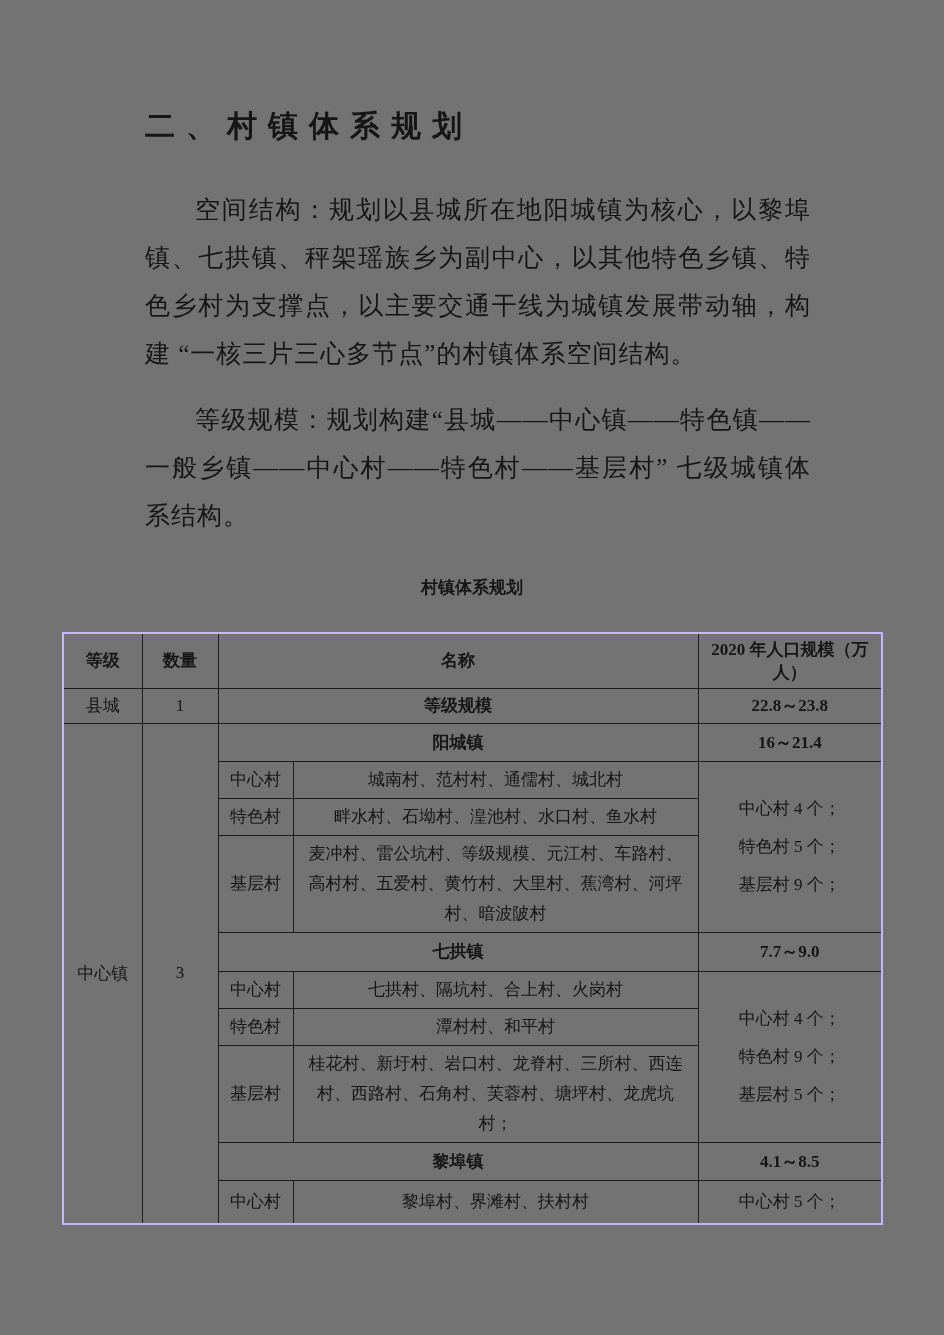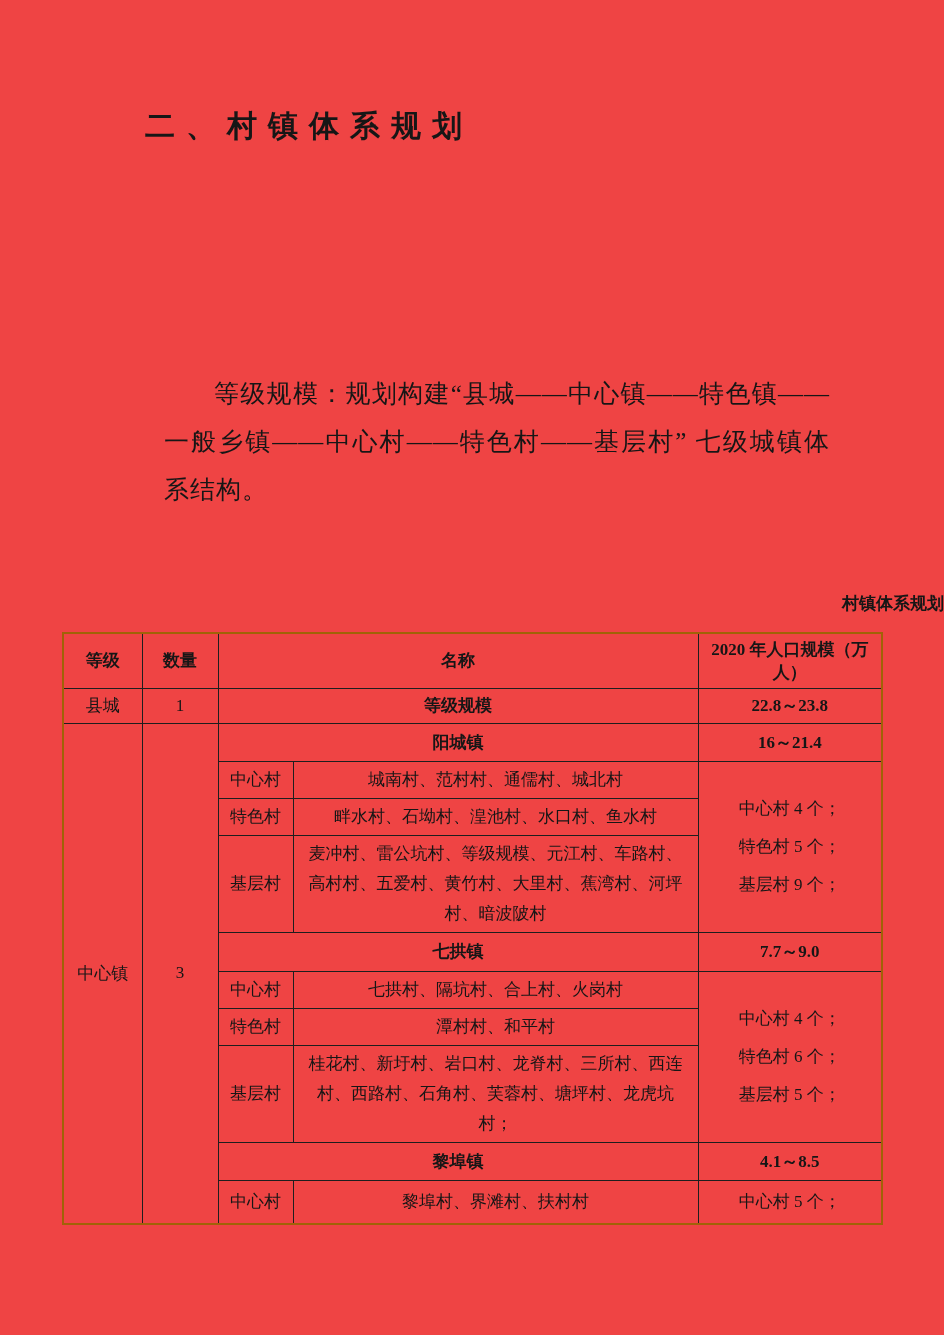--- a/index.html
+++ b/index.html
@@ -4,21 +4,21 @@
 <style>
   html, body {
     margin: 0;
     padding: 0;
     background: #ffffff;
   }
   .page {
     position: relative;
     width: 944px;
     height: 1335px;
-    background: #ef4444;
+    background: #737373;
     color: #111111;
     font-family: "Liberation Serif", "DejaVu Serif", serif;
     overflow: hidden;
   }
   .heading {
     position: absolute;
     left: 145px;
     top: 106px;
     margin: 0;
     font-family: "Liberation Sans", "DejaVu Sans", sans-serif;
@@ -34,41 +34,41 @@
     width: 666px;
     margin: 0;
     font-size: 25px;
     line-height: 48px;
     letter-spacing: 1px;
     text-align: justify;
     text-indent: 2em;
     color: #161616;
   }
   .para-1 { top: 186px; }
-  .para-2 { top: 370px; margin-left: 19px; }
+  .para-2 { top: 396px; }
   .table-caption {
     position: absolute;
-    top: 592px;
+    top: 576px;
     left: 0;
     width: 944px;
-    text-align: right;
+    text-align: center;
     font-size: 17px;
     font-weight: bold;
     color: #161616;
   }
   table.vtable {
     position: absolute;
     left: 62px;
     top: 632px;
     width: 819px;
     border-collapse: collapse;
     table-layout: fixed;
     font-size: 17px;
     color: #161616;
-    border: 2px solid #a16207;
+    border: 2px solid #c4b5fd;
   }
   table.vtable td {
     border: 1px solid #1e1e1e;
     padding: 2px 6px;
     text-align: center;
     vertical-align: middle;
     overflow: hidden;
   }
   table.vtable td.villages {
     text-align: center;
@@ -78,20 +78,21 @@
   .bold { font-weight: bold; }
   td.summary { line-height: 38px; }
 </style>
 </head>
 <body>
 
 <div class="page">
 
   <h1 class="heading">二、村镇体系规划</h1>
 
+  <p class="para para-1">空间结构：规划以县城所在地阳城镇为核心，以黎埠镇、七拱镇、秤架瑶族乡为副中心，以其他特色乡镇、特色乡村为支撑点，以主要交通干线为城镇发展带动轴，构建 “一核三片三心多节点”的村镇体系空间结构。</p>
   <p class="para para-2">等级规模：规划构建“县城——中心镇——特色镇——一般乡镇——中心村——特色村——基层村” 七级城镇体系结构。</p>
 
   <div class="table-caption">村镇体系规划</div>
 
   <table class="vtable">
     <colgroup>
       <col style="width:79px">
       <col style="width:76px">
       <col style="width:75px">
       <col style="width:405px">
@@ -139,21 +140,21 @@
 
     <tr style="height:39px">
       <td class="bold" colspan="2">七拱镇</td>
       <td class="bold">7.7～9.0</td>
     </tr>
     <tr style="height:31px">
       <td>中心村</td>
       <td class="villages">七拱村、隔坑村、合上村、火岗村</td>
       <td rowspan="3" class="summary">
         <div>中心村 4 个；</div>
-        <div>特色村 6 个；</div>
+        <div>特色村 9 个；</div>
         <div>基层村 5 个；</div>
       </td>
     </tr>
     <tr style="height:35px">
       <td>特色村</td>
       <td class="villages">潭村村、和平村</td>
     </tr>
     <tr style="height:65px">
       <td>基层村</td>
       <td class="villages">桂花村、新圩村、岩口村、龙脊村、三所村、西连村、西路村、石角村、芙蓉村、塘坪村、龙虎坑村；</td>

